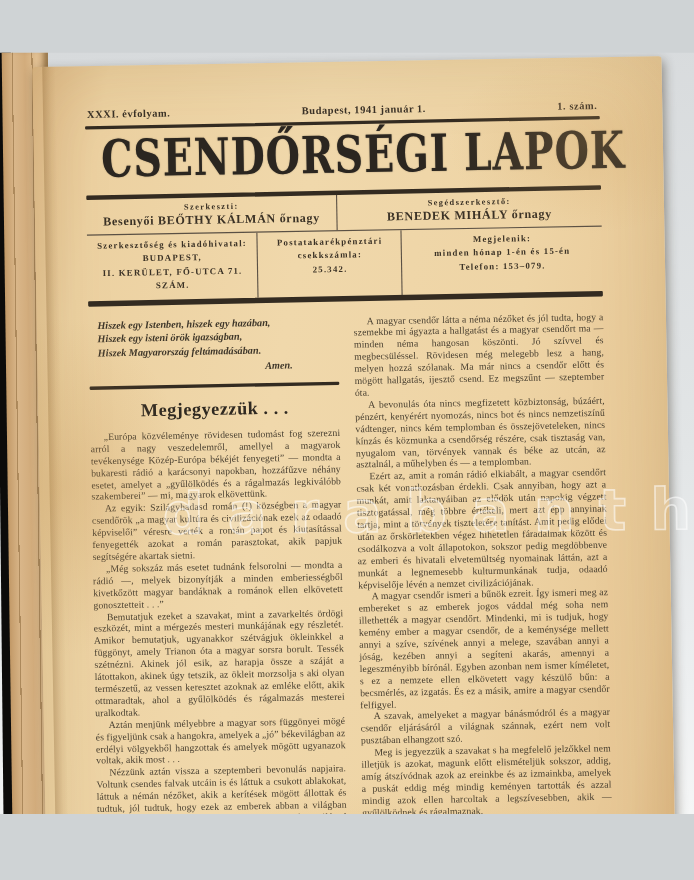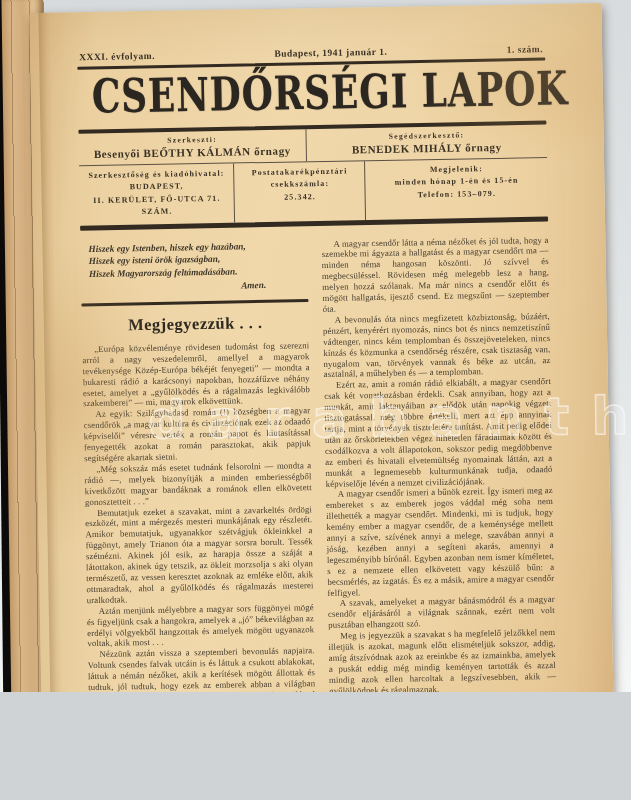--- a/index.html
+++ b/index.html
@@ -1,19 +1,20 @@
 <!DOCTYPE html>
 <html><head>
 <meta charset="utf-8">
 <style>
   html,body{margin:0;padding:0;background:#cfd3d5;}
   .scene{
     position:relative;width:631px;height:692px;overflow:hidden;
     background:linear-gradient(175deg,#d7dadc 0%,#e2e5e6 55%,#edeff0 84%,#f5f6f6 100%);
     font-family:"Liberation Serif","DejaVu Serif",serif;
+    margin-top:48px;
   }
   .black-edge{position:absolute;left:0;top:-4px;width:14px;height:792px;background:#0c0b0a;transform:rotate(-0.6deg);}
   .book-edges{
     position:absolute;left:7px;top:-3px;width:42px;height:796px;transform:rotate(-0.8deg);
     background:
       repeating-linear-gradient(90deg,transparent 0 9px,rgba(120,85,40,0.45) 9px 10px,transparent 10px 18px),
       linear-gradient(90deg,#c39a68 0,#d9b689 25%,#d2ac7c 50%,#e0bf92 75%,#d6b283 100%);
     box-shadow:inset -4px 0 5px rgba(90,60,20,0.5);
   }
   .page{

